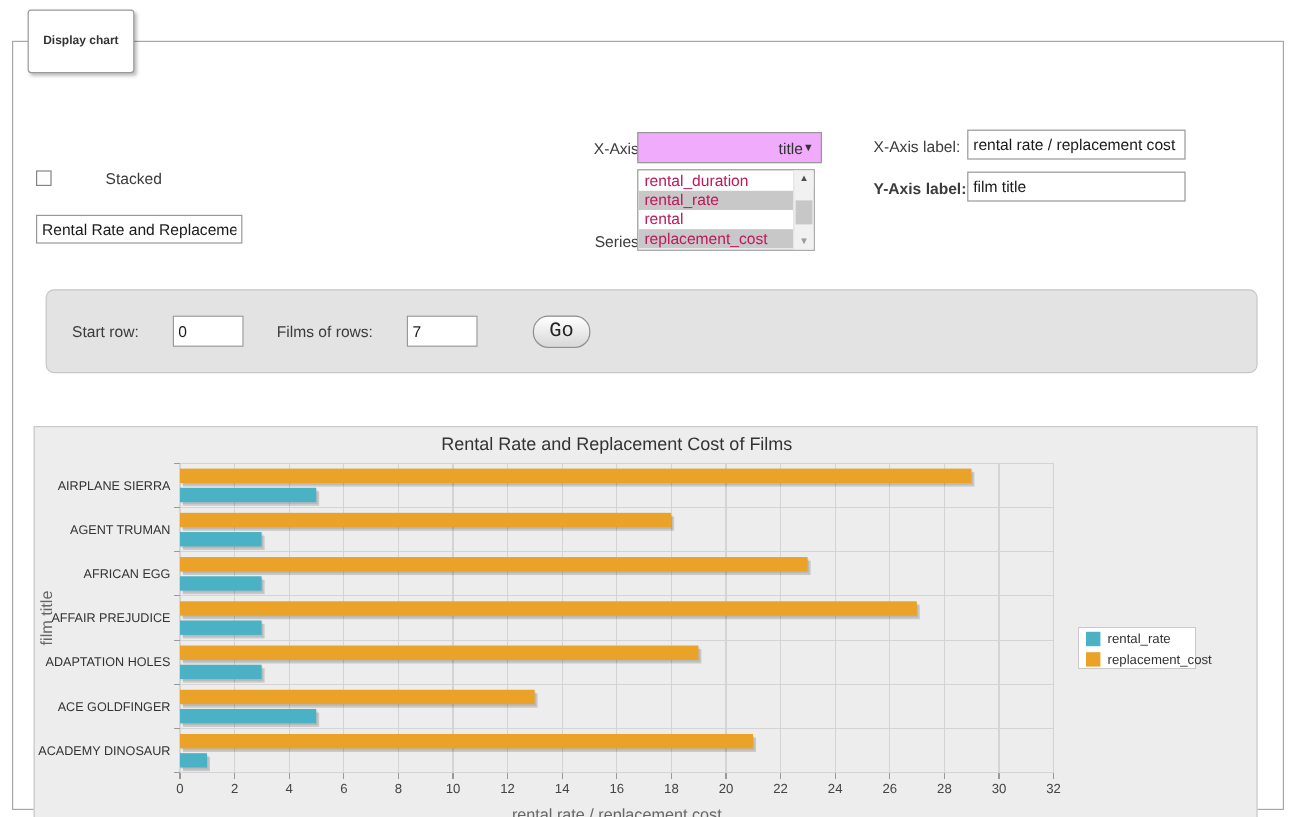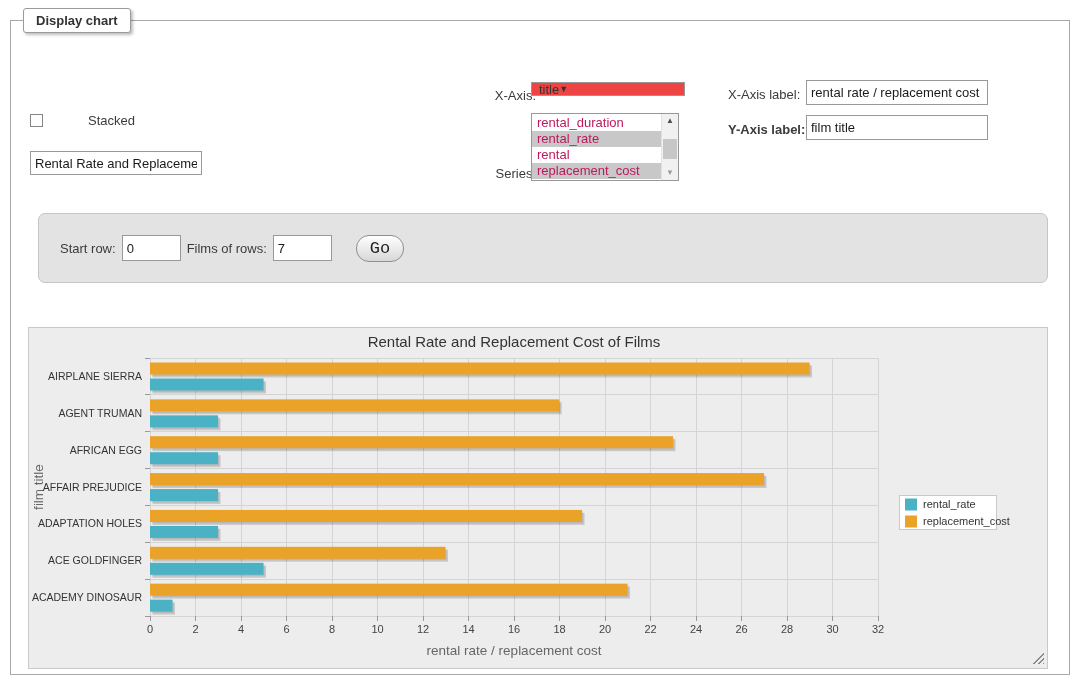--- a/index.html
+++ b/index.html
@@ -7,21 +7,21 @@
     width:1081px;height:681px;background:#ffffff;position:relative;
     font-family:"Liberation Sans",sans-serif;font-size:13px;color:#333;
     -webkit-font-smoothing:antialiased;
   }
   .main-fieldset{
     position:absolute;left:10px;top:8px;width:1060px;height:667px;
     margin:0;padding:0;border:1px solid #a8a8a8;background:#fff;box-sizing:border-box;
   }
   .main-fieldset legend{
     margin-left:12px;background:#fff;border:1px solid #9a9a9a;border-radius:3px;
-    padding:4px 12px;font-weight:bold;color:#333;font-size:13px;
+    padding:20px 12px;font-weight:bold;color:#333;font-size:10px;
     box-shadow:2px 2px 3px rgba(0,0,0,0.25);
   }
   .abs{position:absolute;}
   .ctl-label{color:#3b3b3b;white-space:nowrap;}
   .r-align{text-align:right;}
 
   
   .radio-row{left:18px;top:43px;display:flex;align-items:center;}
   .radio-item{display:flex;align-items:center;margin-right:9px;cursor:default;}
   .radio-dot{
@@ -39,22 +39,22 @@
 
   input.text{
     border:1px solid #989898;background:#fff;color:#1a1a1a;
     font-family:"Liberation Sans",sans-serif;font-size:13px;
     padding:2px 4px;box-sizing:border-box;
   }
   #title-input{left:19px;top:118px;width:172px;height:24px;}
 
   
   .fake-select{
-    left:520px;top:49px;width:154px;height:14px;border:1px solid #989898;background:#ef4444;
-    display:flex;align-items:center;justify-content:flex-start;
+    left:520px;top:49px;width:154px;height:26px;border:1px solid #989898;background:#f0abfc;
+    display:flex;align-items:center;justify-content:flex-end;
     padding:0 6px 0 7px;box-sizing:border-box;color:#333;
   }
   .select-arrow{font-size:9px;color:#333;}
 
   
   .listbox{
     left:520px;top:80px;width:148px;height:68px;border:1px solid #989898;background:#fff;
     box-sizing:border-box;display:flex;overflow:hidden;
   }
   .options{flex:1;padding-top:1px;overflow:hidden;}
@@ -69,21 +69,21 @@
   .lbl-series{left:470px;top:133px;width:55px;}
   .lbl-xaxis-label{left:717px;top:54px;}
   .lbl-yaxis-label{left:717px;top:89px;font-weight:bold;}
   #x-axis-label-input{left:795px;top:47px;width:182px;height:25px;}
   #y-axis-label-input{left:795px;top:82px;width:182px;height:25px;}
 
   
   .rows-panel{
     left:27px;top:180px;width:1010px;height:70px;background:#e3e3e3;
     border:1px solid #c6c6c6;border-radius:7px;box-sizing:border-box;
-    display:flex;align-items:center;padding-left:21px;
+    display:flex;align-items:center;padding-left:21px;gap:22px;
   }
   .rows-panel .ctl-label{margin-right:6px;}
   .rows-panel input.text{width:59px;height:26px;margin-right:6px;}
   .go-btn{
     margin-left:18px;border:1px solid #8f8f8f;border-radius:13px;
     background:linear-gradient(#fefefe,#d8d8d8);color:#222;
     font-family:Liberation Mono, monospace;font-size:17px;
     padding:3px 13px;cursor:default;
   }
 

